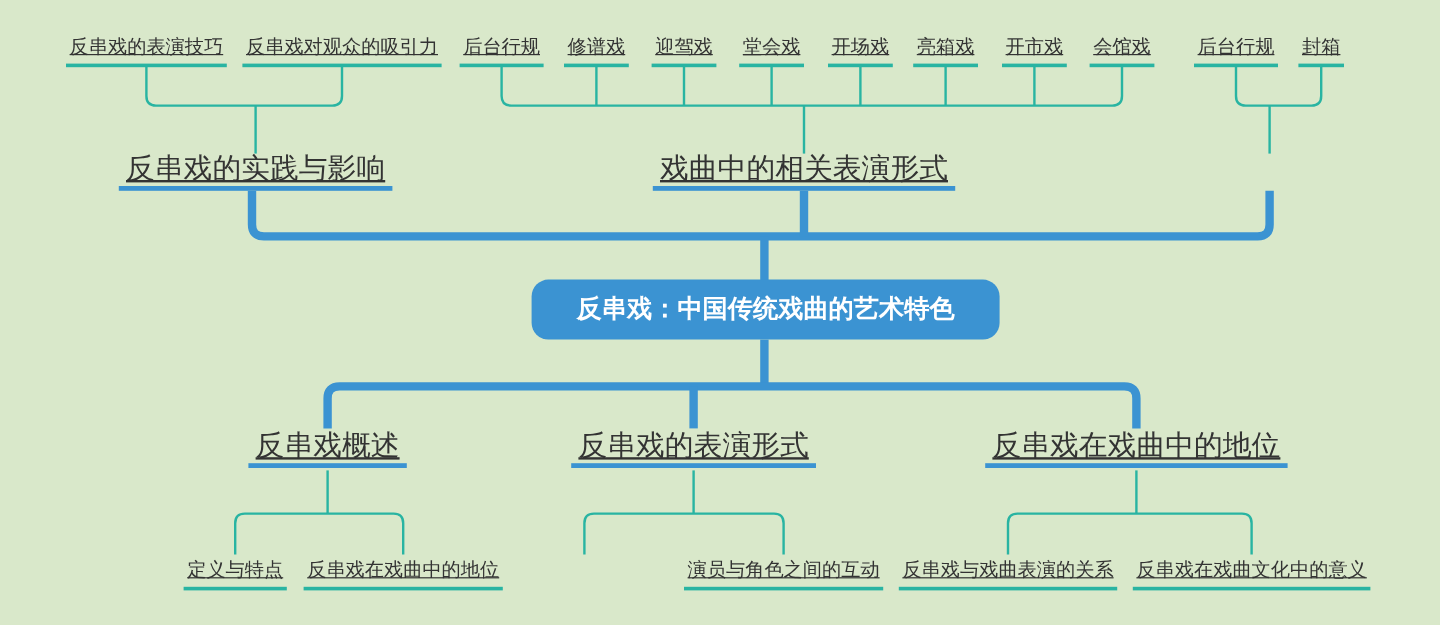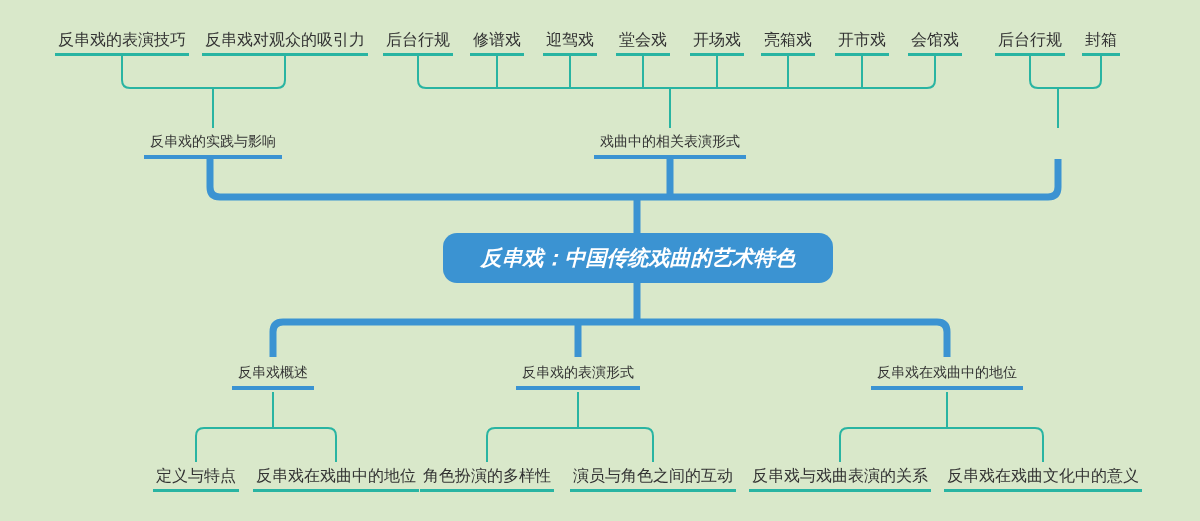--- a/index.html
+++ b/index.html
@@ -38,48 +38,48 @@
     stroke-width: 2;
     fill: none;
     stroke-linecap: butt;
   }
   .node {
     position: absolute;
     transform: translateX(-50%);
     white-space: nowrap;
     color: var(--text);
     text-align: center;
+    text-decoration: underline;
   }
   .leaf {
     font-size: 16px;
     line-height: 23px;
     padding: 0 3px 2px 3px;
     border-bottom: 3px solid var(--branch-teal);
   }
   .section {
-    font-size: 14px;
+    font-size: 24px;
     line-height: 24px;
     padding: 0 6px 2px 6px;
     border-bottom: 4px solid var(--branch-blue);
   }
   .root-node {
     position: absolute;
     left: 443px;
     top: 233px;
     width: 390px;
     height: 50px;
     background: var(--branch-blue);
     border-radius: 14px;
     color: var(--root-text);
     font-size: 21px;
     font-weight: bold;
     line-height: 50px;
     text-align: center;
     white-space: nowrap;
-    font-style: italic;
   }
 </style>
 </head>
 <body>
 
 <div class="canvas">
 
   <svg class="connector-layer" viewBox="0 0 1200 521" xmlns="http://www.w3.org/2000/svg">
 
     <path class="teal-line" d="M122 55 V80 Q122 88 130 88 H277 Q285 88 285 80 V55"></path>
@@ -132,18 +132,17 @@
   <div class="node section" style="left:670px; top:129px">戏曲中的相关表演形式</div>
 
   <div class="root-node">反串戏：中国传统戏曲的艺术特色</div>
 
   <div class="node section" style="left:273px; top:360px">反串戏概述</div>
   <div class="node section" style="left:578px; top:360px">反串戏的表演形式</div>
   <div class="node section" style="left:947px; top:360px">反串戏在戏曲中的地位</div>
 
   <div class="node leaf" style="left:196px; top:464px">定义与特点</div>
   <div class="node leaf" style="left:336px; top:464px">反串戏在戏曲中的地位</div>
-  <div class="node leaf" style="left:487px; top:464px">角色扮演的多样性</div>
   <div class="node leaf" style="left:653px; top:464px">演员与角色之间的互动</div>
   <div class="node leaf" style="left:840px; top:464px">反串戏与戏曲表演的关系</div>
   <div class="node leaf" style="left:1043px; top:464px">反串戏在戏曲文化中的意义</div>
 
 </div>
 
 </body></html>

